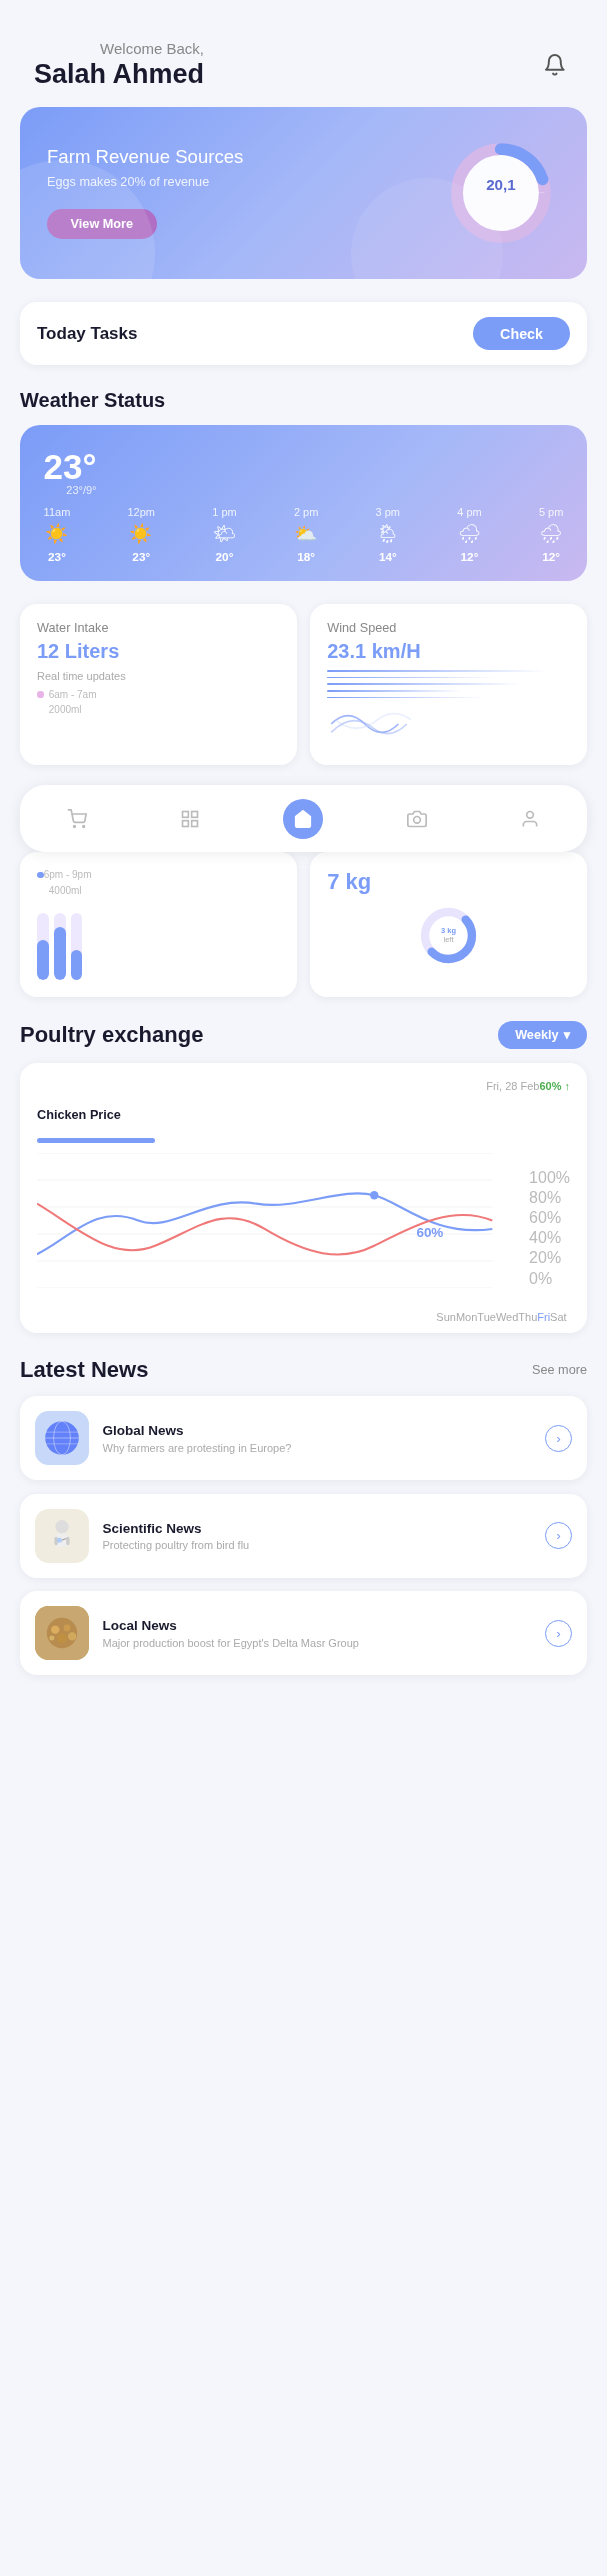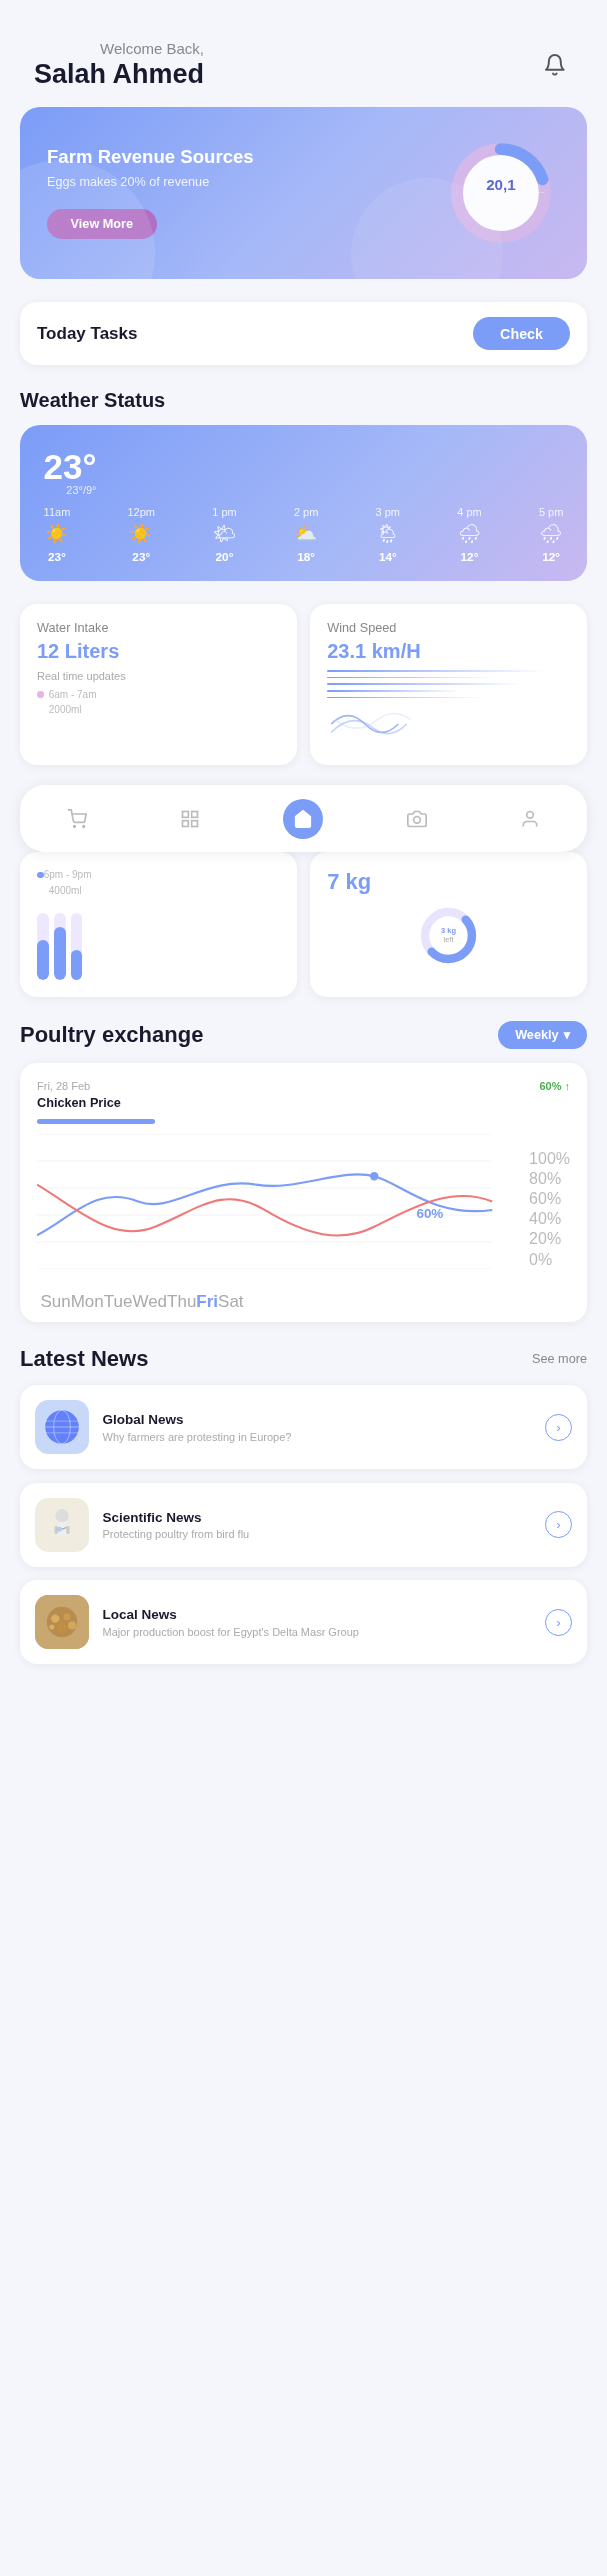--- a/index.html
+++ b/index.html
@@ -57,21 +57,21 @@
       position: relative;
       overflow: hidden;
       min-height: 152px;
       display: flex;
       align-items: center;
       justify-content: space-between;
     }
     .revenue-card-left {}
     .revenue-title {
       font-size: 18.6px;
-      font-weight: 700;
+      font-weight: 400;
       color: #fff;
       margin-bottom: 6.7px;
     }
     .revenue-subtitle {
       font-size: 12.7px;
       color: rgba(255,255,255,0.85);
       margin-bottom: 20px;
     }
     .view-more-btn {
       background: #b06ec4;
@@ -370,37 +370,37 @@
       gap: 5px;
     }
     .chart-card {
       background: #fff;
       border-radius: 17px;
       padding: 17px 17px 10px 17px;
       box-shadow: 0 1.7px 10px rgba(0,0,0,0.06);
     }
     .chart-info {
       display: flex;
-      justify-content: space-between;
-      margin-bottom: 4px;
+      justify-content: flex-end;
+      margin-bottom: 16px;
     }
     .chart-date {
       font-size: 11px;
       color: #aaa;
     }
     .chart-pct {
       font-size: 11px;
       color: #4caf50;
       font-weight: 600;
     }
     .chicken-price-label {
       font-size: 12.7px;
       font-weight: 600;
       color: #1a1a2e;
-      margin-bottom: 9px;
+      margin-bottom: 16px;
     }
     .price-bar {
       height: 5px;
       background: #7b9cf7;
       border-radius: 2.5px;
       width: 118px;
       margin-bottom: 10px;
     }
     .chart-area {
       position: relative;
@@ -413,29 +413,29 @@
       top: 16px;
       bottom: 17px;
       display: flex;
       flex-direction: column;
       justify-content: space-between;
       font-size: 16px;
       color: #bbb;
     }
     .chart-days {
       display: flex;
-      justify-content: flex-start;
+      justify-content: flex-end;
       margin-top: 6.7px;
-      font-size: 17px;
+      font-size: 11px;
       color: #aaa;
       padding: 0 3.4px;
     }
     .chart-day-active {
       color: #7b9cf7;
-      font-weight: 700;
+      font-weight: 400;
     }
 
     
     .news-section {
       margin: 0 20px 23.6px 20px;
     }
     .news-header {
       display: flex;
       justify-content: space-between;
       align-items: center;

